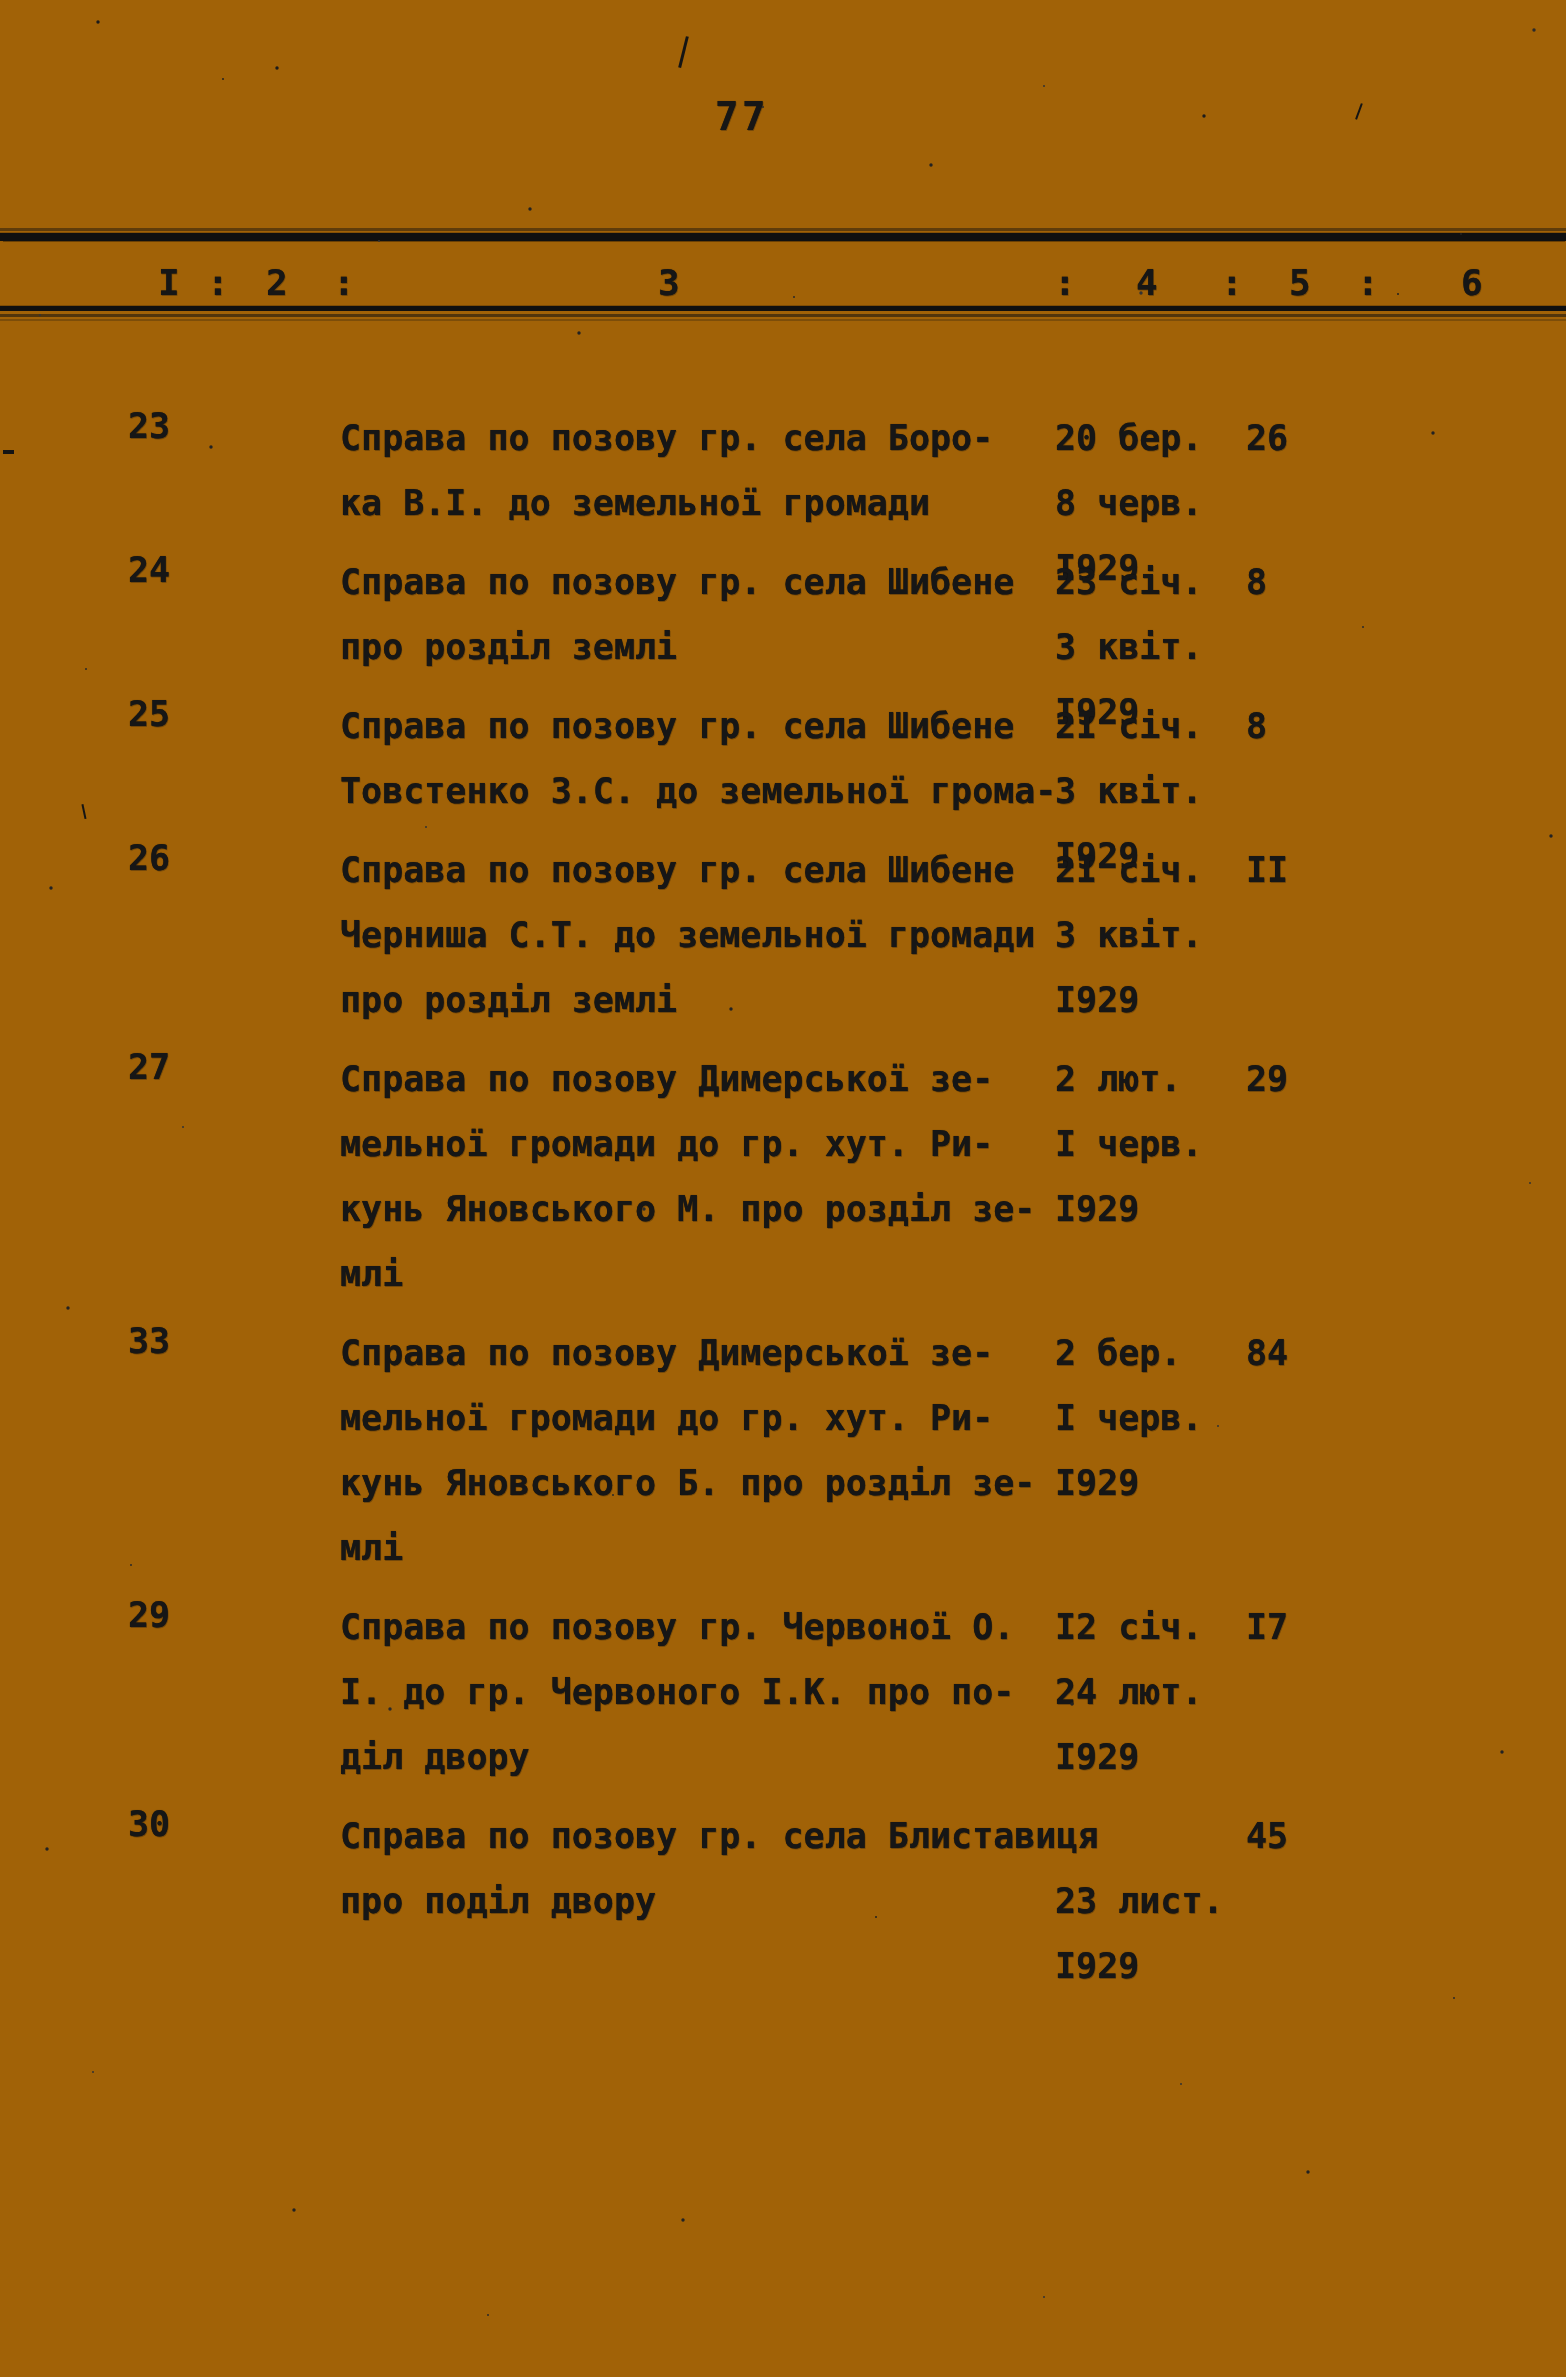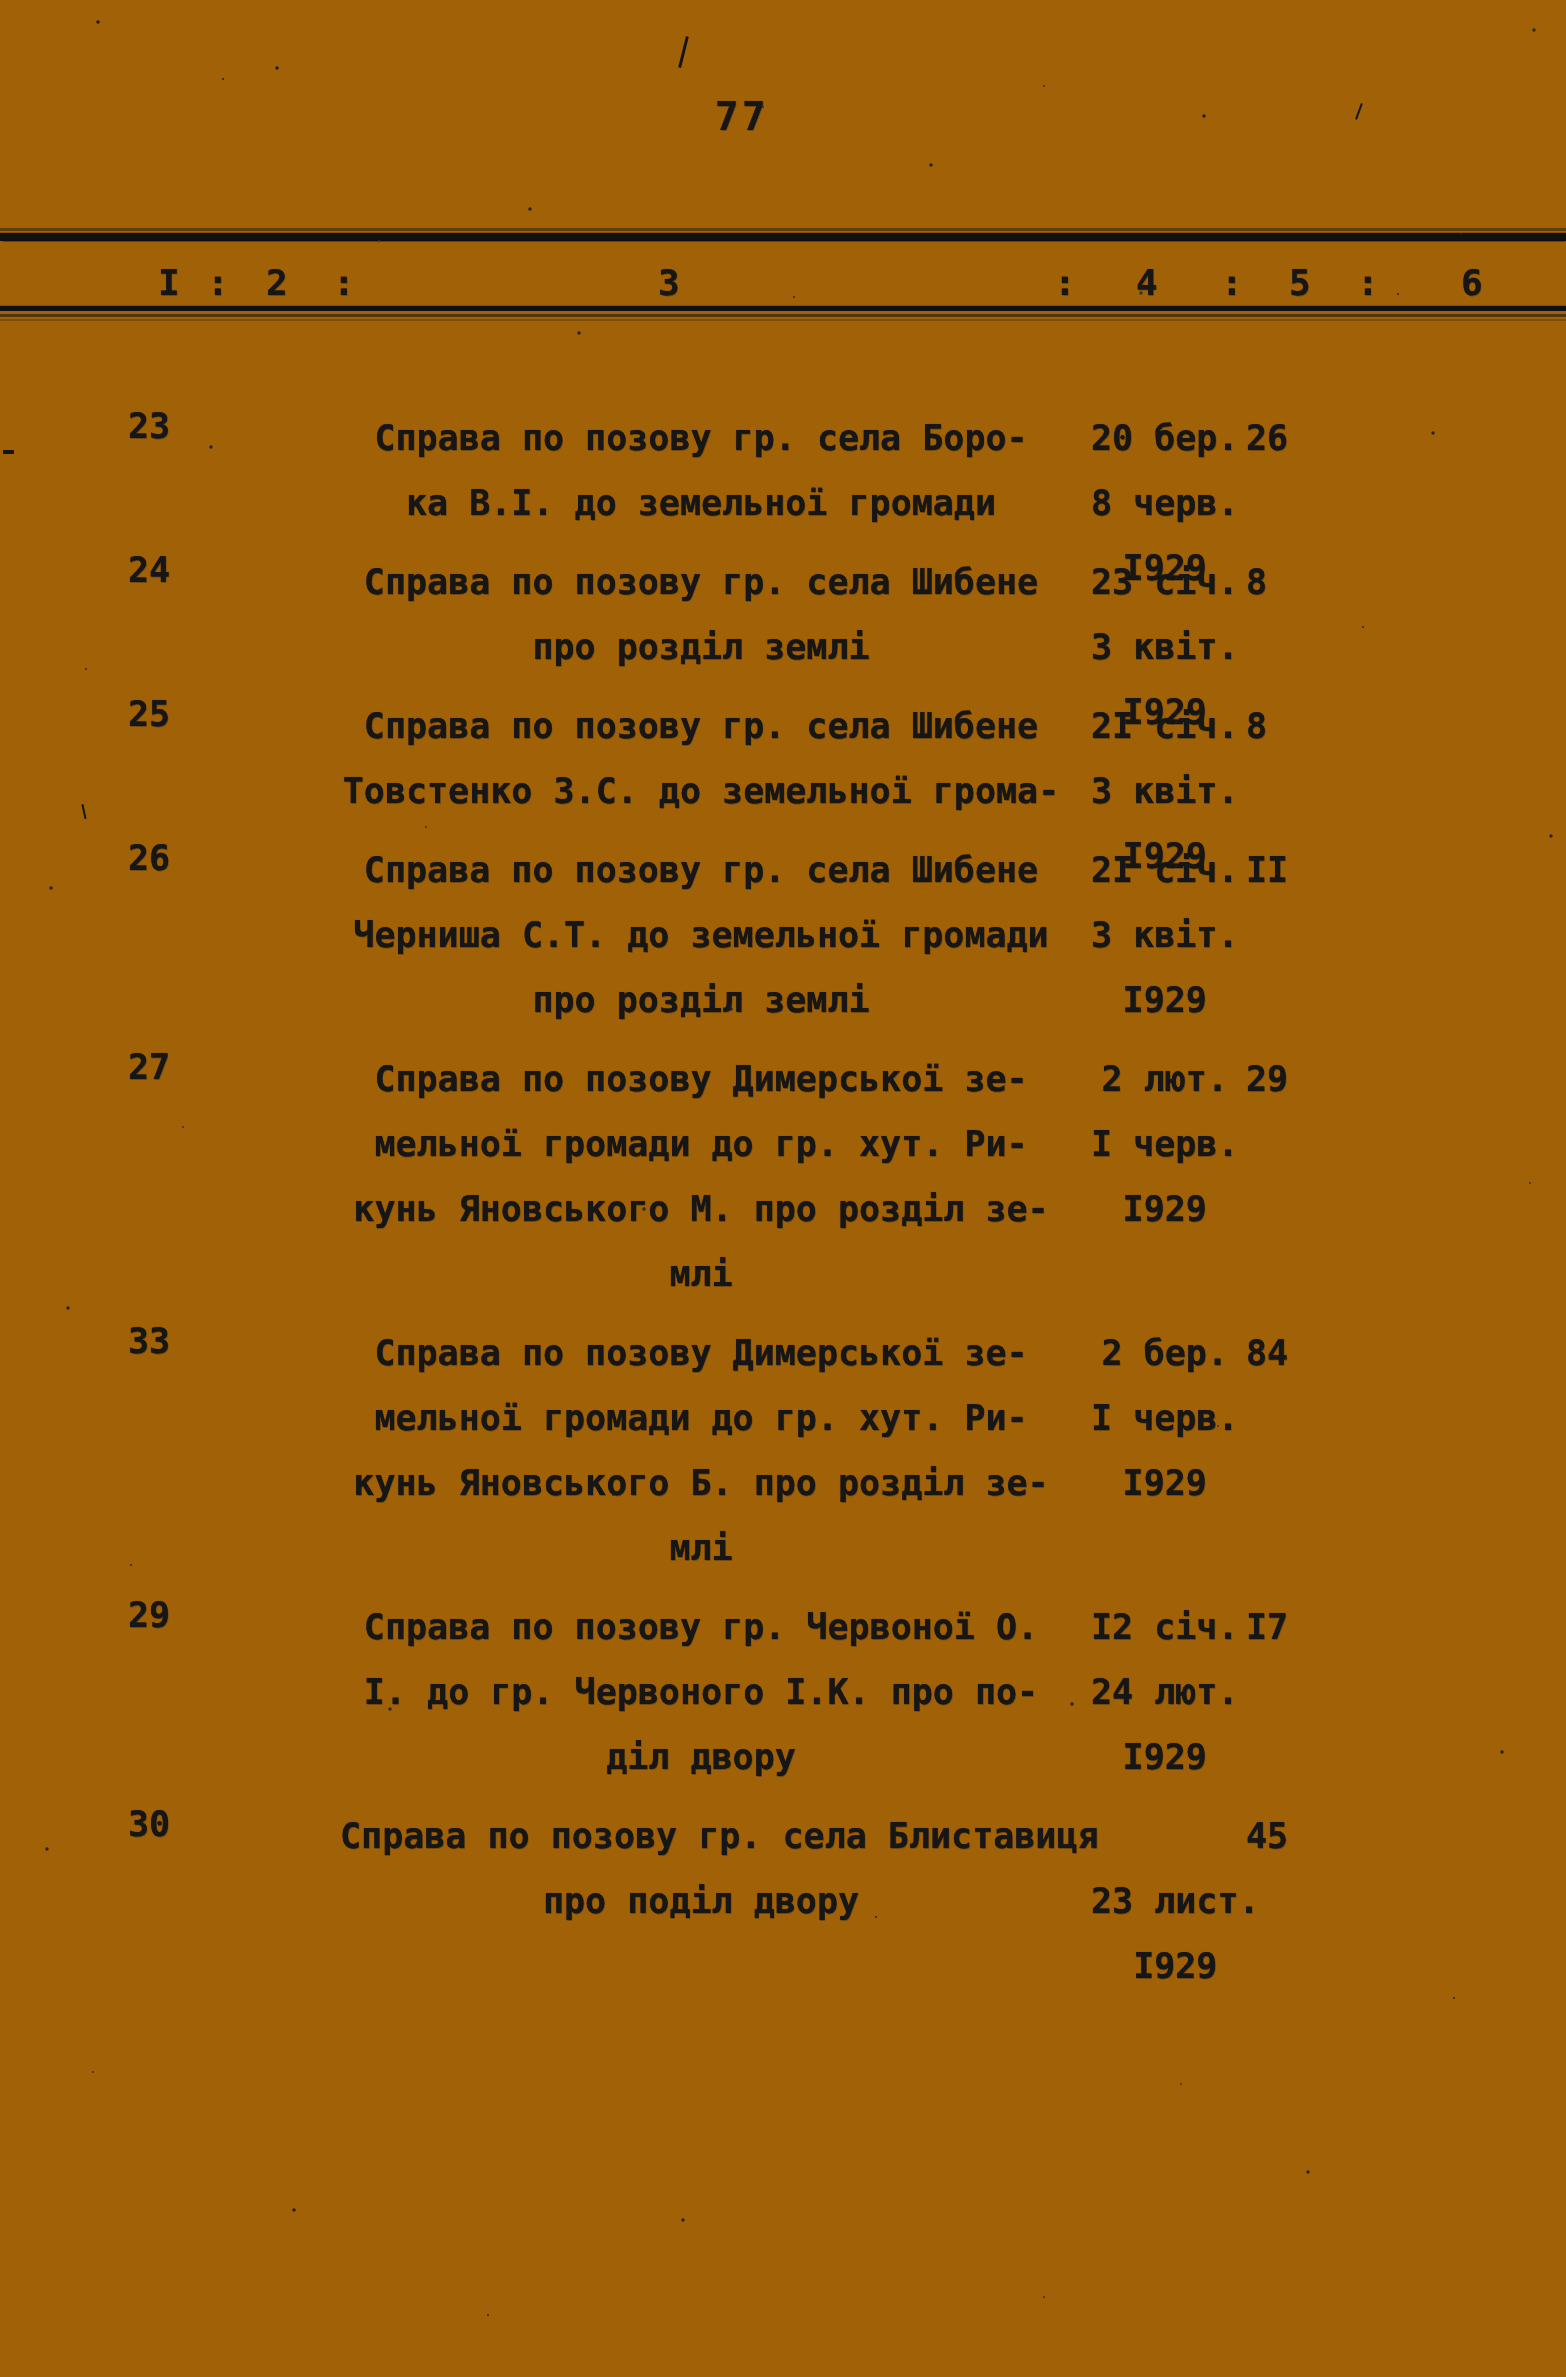--- a/index.html
+++ b/index.html
@@ -41,24 +41,24 @@
   .header-row span:nth-child(5)  { left: 658px; }
   .header-row span:nth-child(6)  { left: 1054px; }
   .header-row span:nth-child(7)  { left: 1136px; }
   .header-row span:nth-child(8)  { left: 1221px; }
   .header-row span:nth-child(9)  { left: 1289px; }
   .header-row span:nth-child(10) { left: 1357px; }
   .header-row span:nth-child(11) { left: 1461px; }
   
   .entries { position: absolute; top: 406px; left: 0; width: 1420px; font-size: 35px; }
   .entry { position: relative; margin-bottom: 14px; }
-  .line { height: 65px; line-height: 65px; white-space: nowrap; text-align: center; }
+  .line { height: 65px; line-height: 65px; white-space: nowrap; }
   .entry-num { position: absolute; left: 128px; top: 0; }
   .entry-desc { margin-left: 340px; width: 722px; }
-  .entry-dates { position: absolute; left: 1055px; top: 0; margin-left: 36px; }
+  .entry-dates { position: absolute; left: 1055px; top: 0; }
   .entry-pages { position: absolute; left: 1246px; top: 0; height: 65px; line-height: 65px; }
   
   .noise {
     position: absolute; left: 0; top: 0; width: 2.1px; height: 2.1px; border-radius: 50%;
     background: transparent;
     box-shadow:
       97px 21px 0 0.7px #1b1b1b, 222px 78px 0 0 #222, 276px 67px 0 0.7px #1b1b1b,
       378px 240px 0 0 #333, 529px 208px 0 0.7px #222, 762px 106px 0 0 #2a2a2a,
       930px 164px 0 0.7px #222, 1043px 85px 0 0 #333, 1203px 115px 0 0.7px #1b1b1b,
       1460px 233px 0 0 #222, 1533px 29px 0 0.7px #2a2a2a, 39px 314px 0 0 #333,

